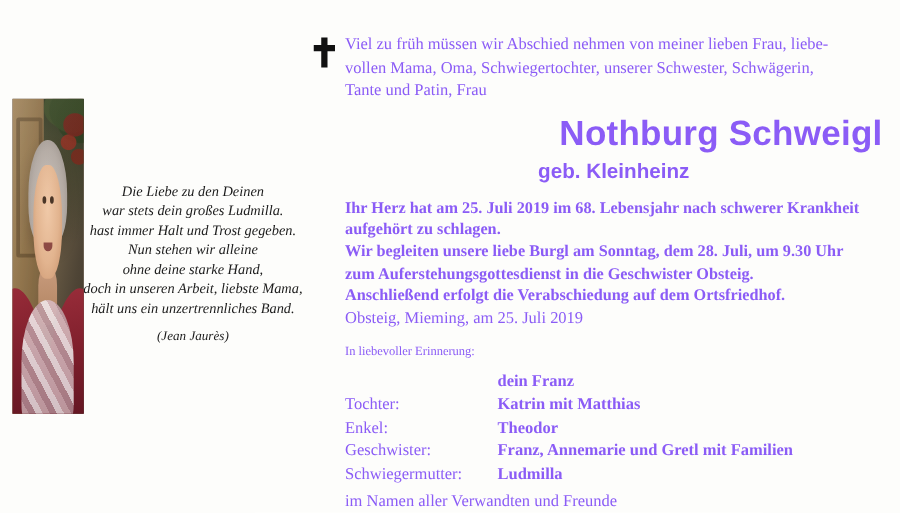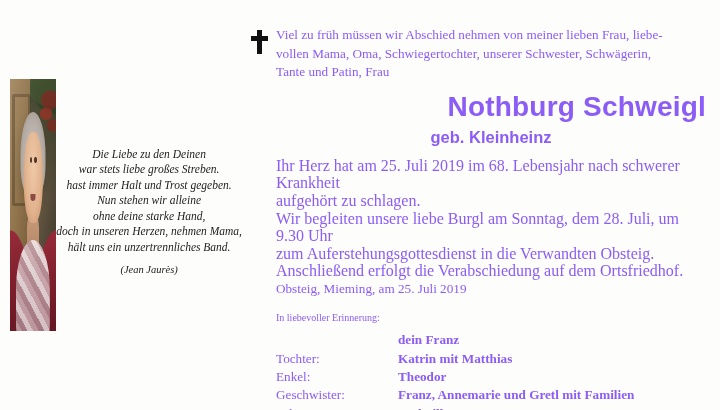--- a/index.html
+++ b/index.html
@@ -210,22 +210,23 @@
   .maiden {
     text-align: center;
     font-family: "Liberation Sans", sans-serif;
     font-weight: bold;
     font-size: 16.5px;
     line-height: 22px;
     margin-top: 2px;
   }
   .body-block {
     margin-top: 9px;
-    font-size: 16px;
+    font-size: 13px;
     line-height: 17.6px;
+    font-weight: bold;
   }
   .body-line { display: block; }
   .place-date {
     font-size: 13.2px;
     line-height: 17.6px;
   }
   .memory {
     margin-top: 11px;
     font-size: 10px;
     line-height: 17.6px;
@@ -271,25 +272,25 @@
         <div class="face"></div>
         <div class="eye l"></div>
         <div class="eye r"></div>
         <div class="mouth"></div>
         <div class="glass-sheen"></div>
       </div>
     </div>
 
     <div class="verse">
       <span class="verse-line">Die Liebe zu den Deinen</span>
-      <span class="verse-line">war stets liebe großes Streben.</span>
+      <span class="verse-line">war stets dein großes Ludmilla.</span>
       <span class="verse-line">hast immer Halt und Trost gegeben.</span>
       <span class="verse-line">Nun stehen wir alleine</span>
       <span class="verse-line">ohne deine starke Hand,</span>
-      <span class="verse-line">doch in unseren Herzen, nehmen Mama,</span>
+      <span class="verse-line">doch in unseren Arbeit, liebste Mama,</span>
       <span class="verse-line">hält uns ein unzertrennliches Band.</span>
       <span class="verse-author">(Jean Jaurès)</span>
     </div>
 
   </div>
 
   <div class="cross-col">
     <div class="cross">
       <div class="v"></div>
       <div class="h"></div>
@@ -304,21 +305,21 @@
       <span class="intro-line">Tante und Patin, Frau</span>
     </div>
 
     <div class="name">Nothburg Schweigl</div>
     <div class="maiden">geb. Kleinheinz</div>
 
     <div class="body-block">
       <span class="body-line">Ihr Herz hat am 25. Juli 2019 im 68. Lebensjahr nach schwerer Krankheit</span>
       <span class="body-line">aufgehört zu schlagen.</span>
       <span class="body-line">Wir begleiten unsere liebe Burgl am Sonntag, dem 28. Juli, um 9.30 Uhr</span>
-      <span class="body-line">zum Auferstehungsgottesdienst in die Verwandten Obsteig.</span>
+      <span class="body-line">zum Auferstehungsgottesdienst in die Geschwister Obsteig.</span>
       <span class="body-line">Anschließend erfolgt die Verabschiedung auf dem Ortsfriedhof.</span>
     </div>
 
     <div class="place-date">Obsteig, Mieming, am 25. Juli 2019</div>
 
     <div class="memory">In liebevoller Erinnerung:</div>
 
     <div class="family">
       <div class="fam-row">
         <span class="fam-role"></span>

